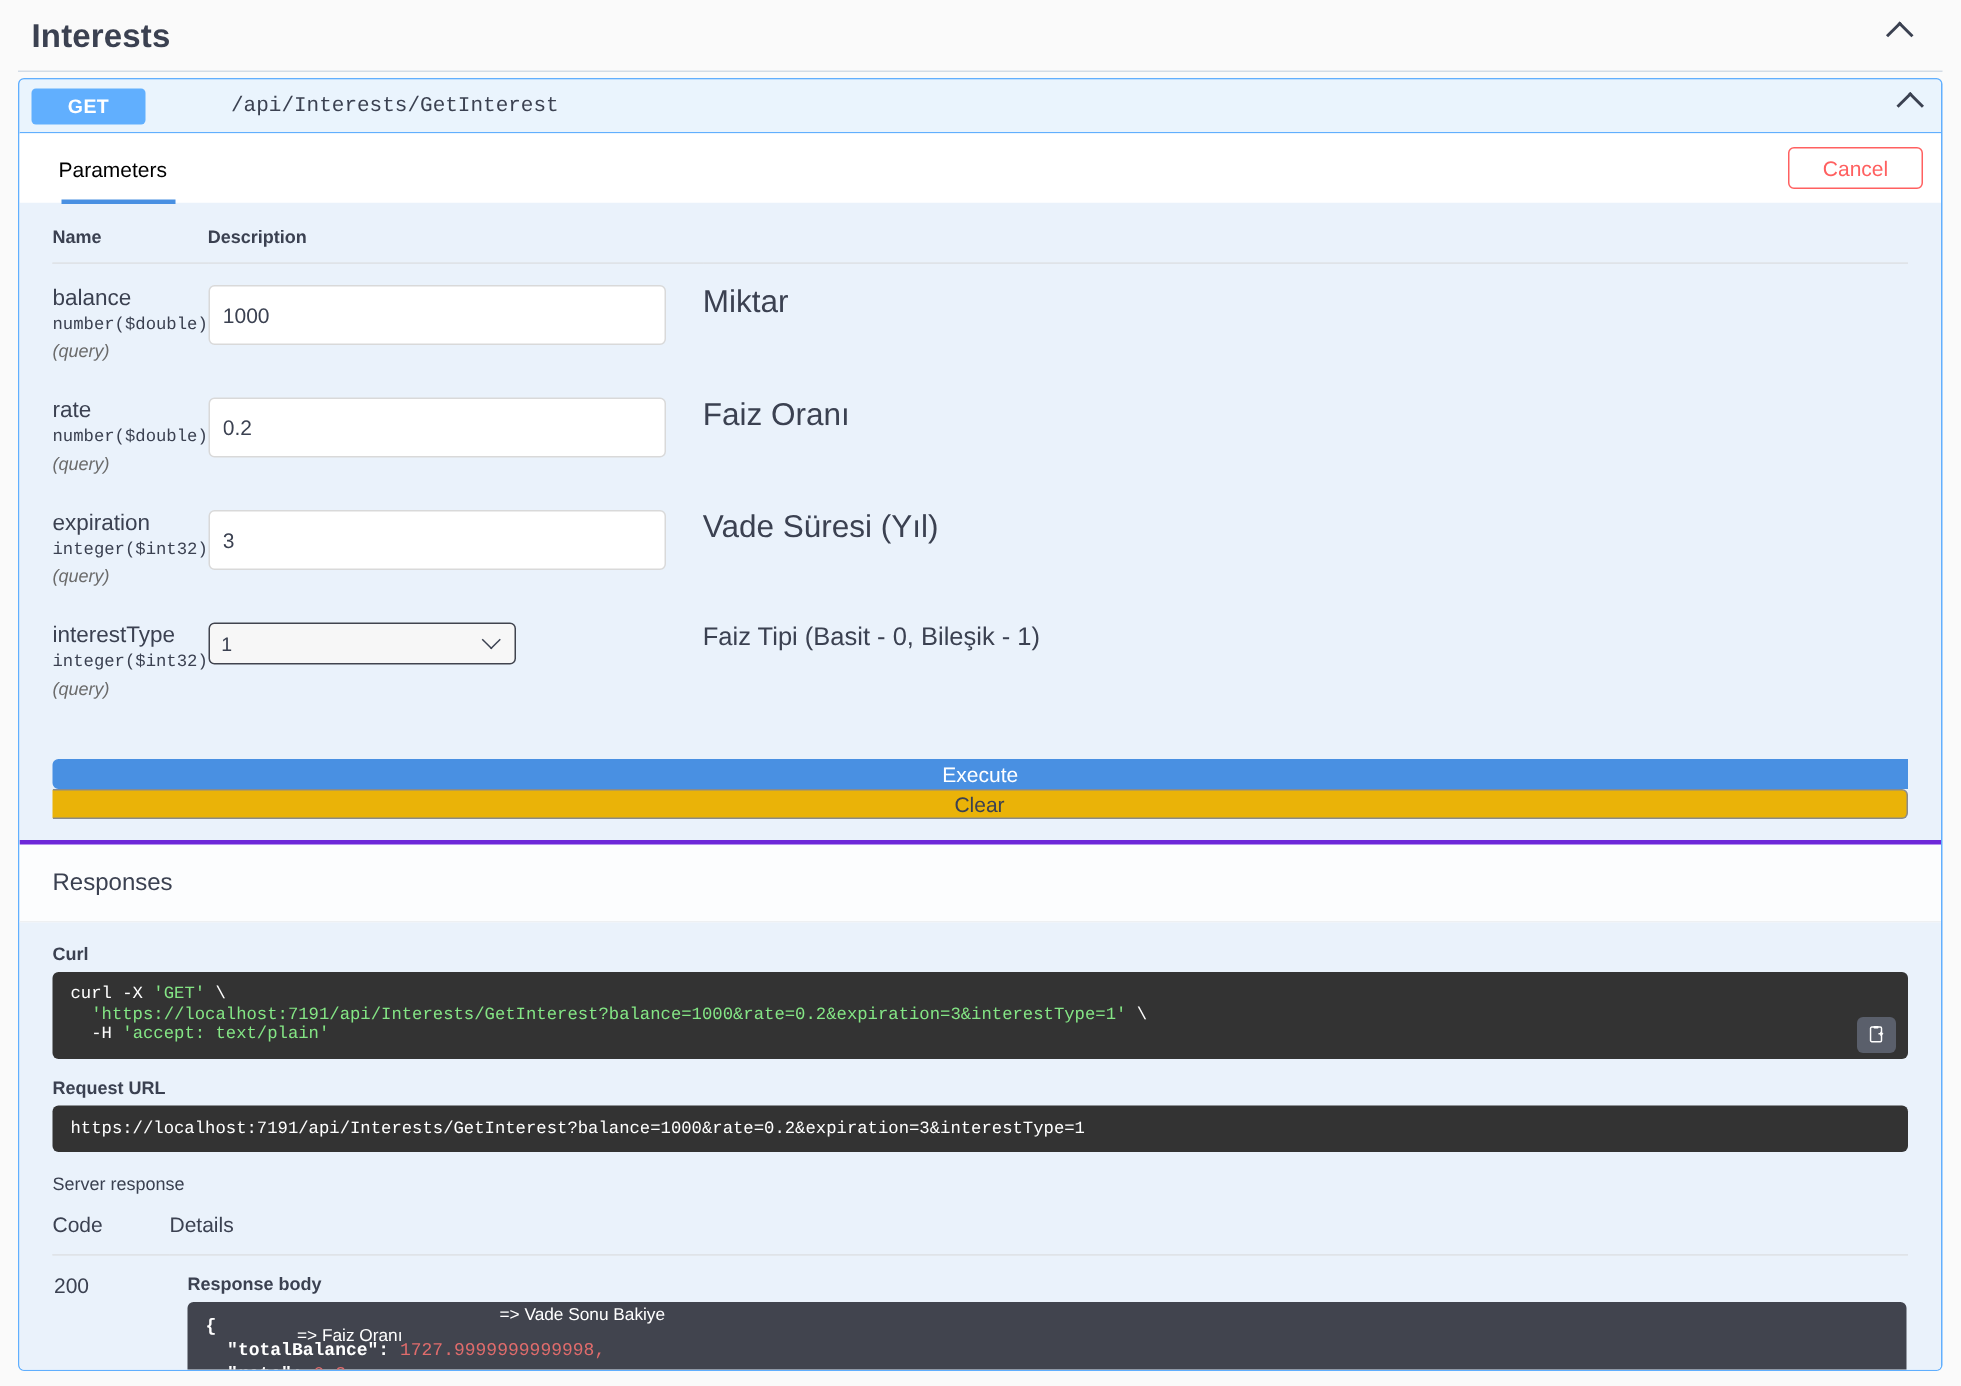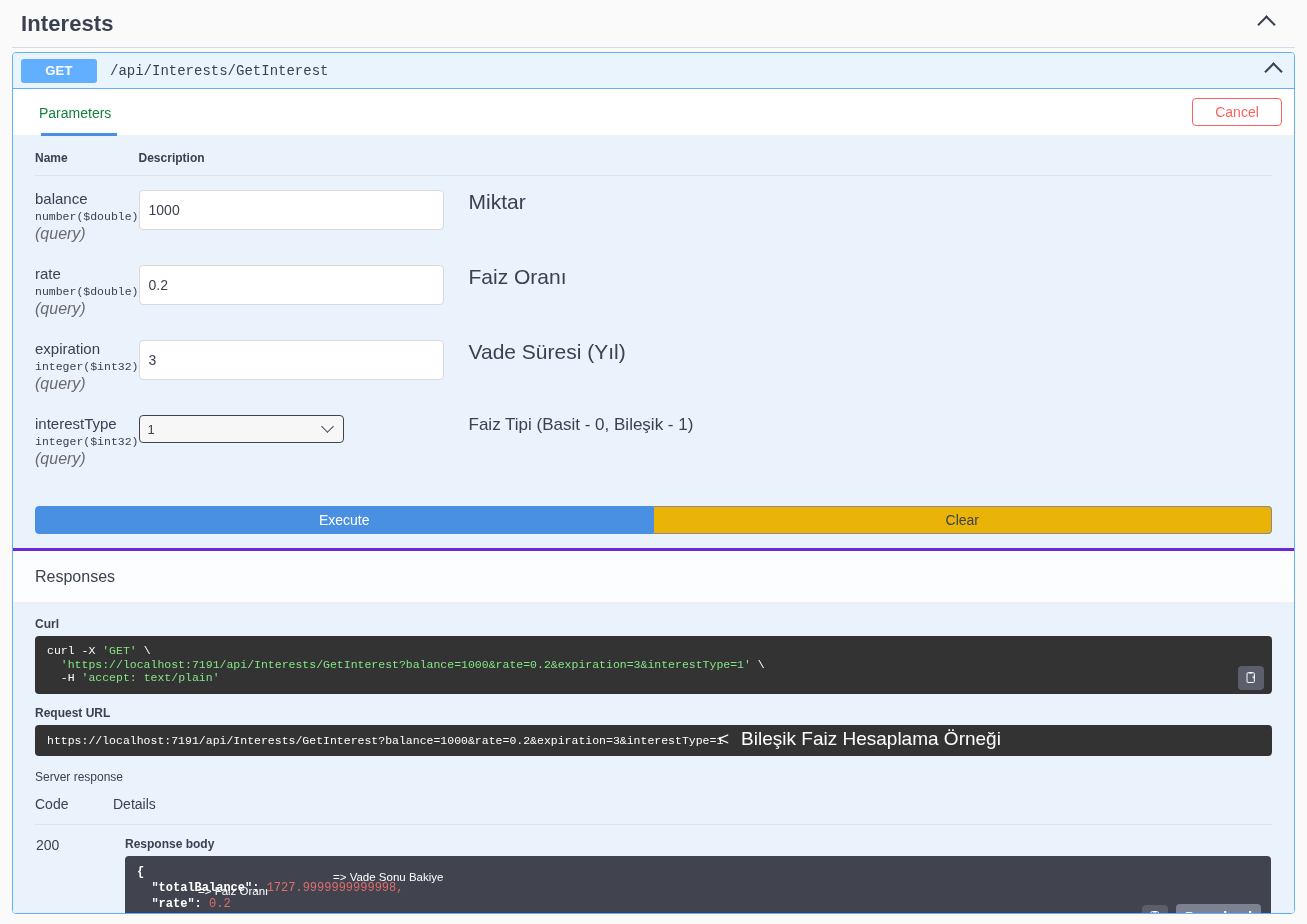--- a/index.html
+++ b/index.html
@@ -39,20 +39,21 @@
     border: 1px solid #61affe;
     border-radius: 4px;
     background: #fff;
     overflow: hidden;
   }
   .opblock-summary {
     height: 36px; background: #eaf4fd;
     display: flex; align-items: center;
     border-bottom: 1px solid #61affe;
     padding: 0 10px 0 8px;
+    gap: 44px;
   }
   .http-method {
     background: #61affe; color: #fff;
     font-size: 13px; font-weight: bold;
     font-family: "Liberation Sans", sans-serif;
     border-radius: 3px;
     min-width: 76px; height: 24px;
     display: flex; align-items: center; justify-content: center;
     letter-spacing: 0.3px;
   }
@@ -62,21 +63,21 @@
   }
   .op-chev { margin-left: auto; cursor: pointer; }
 
   
   .opblock-body { background: #fff; }
   .tabs-row {
     height: 46px; display: flex; align-items: center;
     padding: 0 12px 0 22px; position: relative; background: #fff;
   }
   .tab-parameters {
-    font-size: 14px; color: #15803d; position: relative;
+    font-size: 14px; color: #000000; position: relative;
     padding: 0 4px 12px 4px; margin-top: 14px; cursor: pointer;
   }
   .tab-underline {
     position: absolute; left: 28px; top: 44px; width: 76px; height: 3px;
     background: #4990e2;
   }
   .btn-cancel {
     margin-left: auto;
     border: 1px solid #ff6060; color: #ff6060; background: transparent;
     border-radius: 4px; font-size: 14px;
@@ -91,21 +92,21 @@
     padding: 6px 0 10px 0; border-bottom: 1px solid #dfe3e8;
   }
   th.col-name { width: 102px; }
   th.col-desc { padding-left: 12px; }
   table.params td { vertical-align: top; padding: 14px 0 8px 0; margin-left: 28px; }
   .p-name { font-size: 15px; color: #3b4151; line-height: 18px; }
   .p-type {
     font-family: "Liberation Mono", monospace; font-size: 11.5px;
     color: #3b4151; line-height: 17px;
   }
-  .p-in { font-size: 16px; color: #6b6b6b; font-style: italic; line-height: 18px; }
+  .p-in { font-size: 12px; color: #6b6b6b; font-style: italic; line-height: 18px; }
   td.c-ctrl { padding-left: 0; width: 330px; }
   .p-input {
     width: 305px; height: 40px;
     border: 1px solid #d9d9d9; border-radius: 4px;
     background: #fff; color: #3b4151;
     font-size: 14px; padding: 0 9px;
     font-family: "Liberation Sans", sans-serif;
   }
   .p-select {
     width: 205px; height: 28px;
@@ -121,20 +122,21 @@
     width: 9px; height: 9px;
     border-right: 1.6px solid #3b4151; border-bottom: 1.6px solid #3b4151;
     transform: rotate(45deg); margin-top: -3px;
   }
   .p-desc { font-size: 21px; color: #3b4151; padding-left: 12px; white-space: nowrap; }
   .p-desc.sm { font-size: 17px; }
 
   .exec-row {
     background: #eaf2fb; padding: 30px 22px 14px 22px;
     display: flex;
+    flex-direction: column;
   }
   .btn-execute {
     flex: 1 1 50%; height: 28px; background: #4990e2; color: #fff;
     border: 1px solid #4990e2; border-radius: 4px 0 0 4px;
     font-size: 14px; cursor: pointer; font-family: "Liberation Sans", sans-serif;
   }
   .btn-clear {
     flex: 1 1 50%; height: 28px; background: #eab308; color: #3b4151;
     border: 1px solid #8a8a8a; border-left: none; border-radius: 0 4px 4px 0;
     font-size: 14px; cursor: pointer; font-family: "Liberation Sans", sans-serif;
@@ -362,17 +364,16 @@
                 </div>
               </td>
             </tr>
           </tbody>
         </table>
 
       </div>
     </div>
   </div>
 
-  <div class="annot annot-req"><span class="lt">&lt;</span><span>Bileşik Faiz Hesaplama Örneği</span></div>
   <div class="annot annot-j1">=&gt; Vade Sonu Bakiye</div>
   <div class="annot annot-j2">=&gt; Faiz Oranı</div>
 
 </div>
 
 </body></html>

